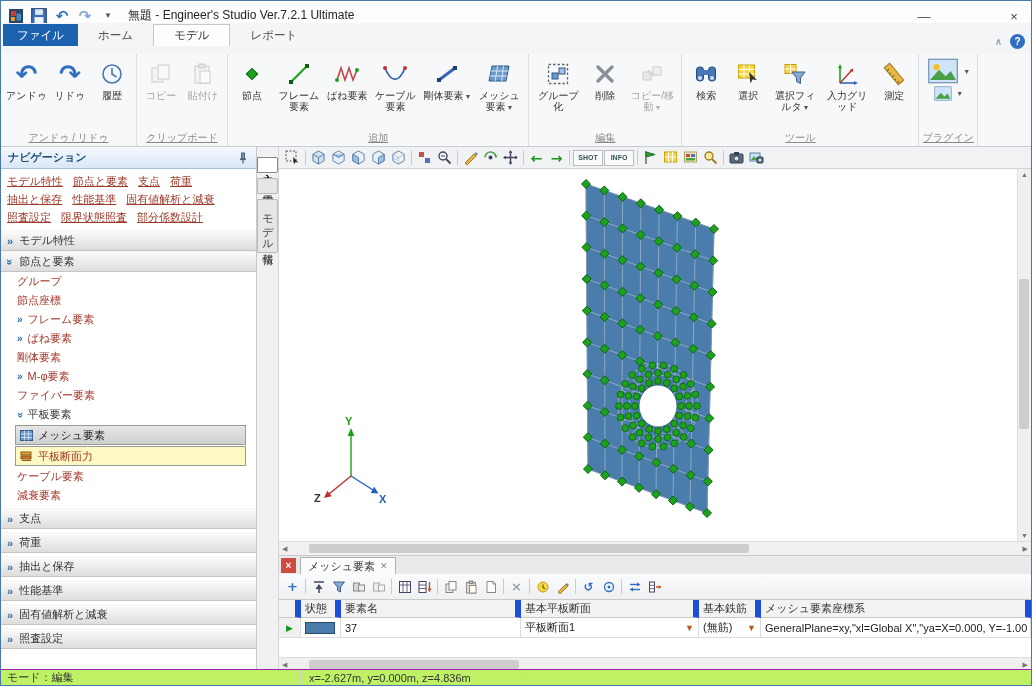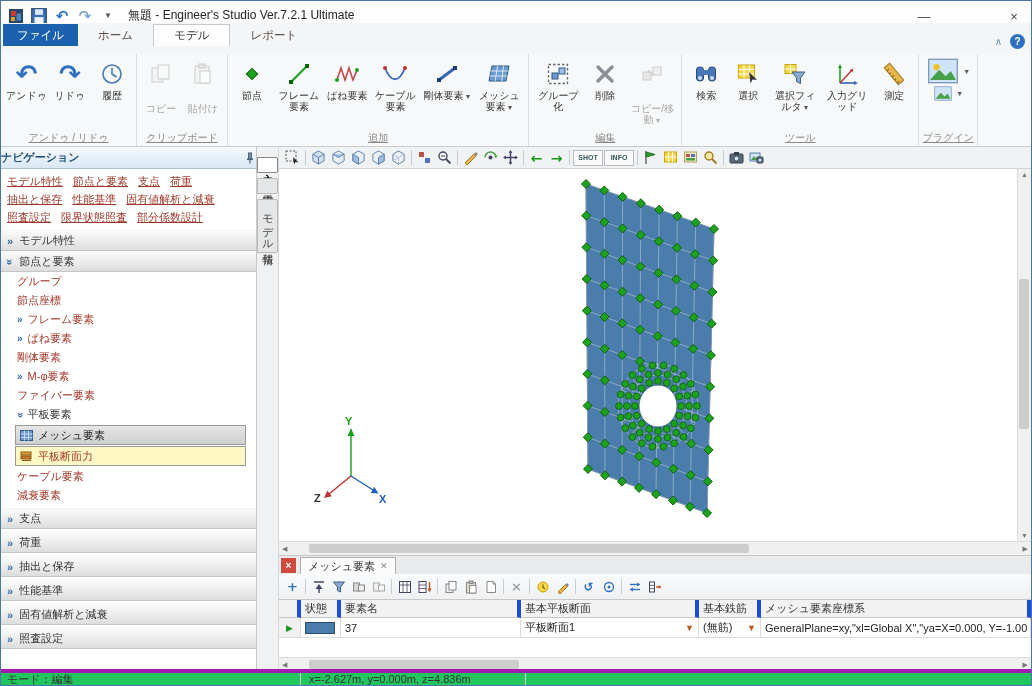--- a/index.html
+++ b/index.html
@@ -23,31 +23,31 @@
 .tab.active{background:#fdfdfd;border:1px solid #c8c8c8;border-bottom:none;color:#333;}
 .tabrow-right{position:absolute;right:6px;top:33px;display:flex;gap:8px;align-items:center;}
 .chev-up{color:#6a8ab0;font-size:10px;}
 .help-q{width:15px;height:15px;border-radius:50%;background:#2f6fc0;color:#fff;font-size:10px;font-weight:bold;display:flex;align-items:center;justify-content:center;}
 
 
 .ribbon{position:absolute;top:53px;left:0;right:0;height:93px;background:#f7f8f9;border-bottom:1px solid #c8ccd0;display:flex;}
 .rgroup{display:flex;flex-direction:column;border-right:1px solid #dcdee0;padding:2px 3px 0;}
 .rbtns{display:flex;flex:1;align-items:flex-start;}
 .rbtn{min-width:42px;max-width:52px;padding:2px 2px;display:flex;flex-direction:column;align-items:center;height:74px;}
-.rbtn.disabled{opacity:.45;gap:13px;}
+.rbtn.disabled{opacity:.45;}
 .ricon{height:32px;display:flex;align-items:center;justify-content:center;}
 .ricon svg{width:24px;height:24px;}
 .rlabel{font-size:10px;line-height:11px;text-align:center;color:#333;max-width:48px;}
 .rglabel{height:15px;text-align:center;color:#888;font-size:10px;line-height:14px;white-space:nowrap;text-decoration:underline;}
 .glyph-big{font-family:"DejaVu Sans",sans-serif;font-size:26px;line-height:28px;font-weight:bold;color:#2f6fc0;}
 .dd{color:#555;font-size:7px;margin-left:1px;}
 
 
 .navpanel{position:absolute;top:146px;left:0;width:256px;height:524px;background:#fff;border-right:1px solid #c8c8c8;overflow:hidden;}
-.nav-header{height:22px;background:linear-gradient(#f5f9fd,#d9e7f5);border-bottom:1px solid #a8c0d8;display:flex;align-items:center;padding:0 0;}
+.nav-header{height:22px;background:linear-gradient(#f5f9fd,#d9e7f5);border-bottom:1px solid #a8c0d8;display:flex;align-items:center;padding:0 7px;}
 .nav-title{font-weight:bold;color:#1f4e79;font-size:11px;flex:1;}
 .nav-links{padding:5px 6px;display:flex;flex-wrap:wrap;column-gap:10px;row-gap:3px;background:#fff;}
 .nav-link{color:#9e3a2a;text-decoration:underline;font-size:11px;white-space:nowrap;}
 .acc-h{height:21px;background:linear-gradient(#fbfbfb,#dddddd);border-top:1px solid #f4f4f4;border-bottom:1px solid #c6c6c6;display:flex;align-items:center;padding-left:6px;gap:6px;}
 .acc-h.gap{margin-top:3px;}
 .acc-label{color:#333;font-size:11px;}
 .chev{color:#2e6da8;font-weight:bold;font-size:11px;line-height:10px;}
 .chev.open{display:inline-block;transform:rotate(90deg);}
 .chev.small{font-size:10px;}
 .nav-item{height:19px;display:flex;align-items:center;padding-left:16px;gap:5px;color:#a3372a;font-size:11px;}
@@ -82,29 +82,29 @@
 .bpanel{height:116px;display:flex;flex-direction:column;background:#fff;border-top:1px solid #c8c8c8;}
 .btabrow{height:18px;background:#e8eaec;display:flex;align-items:flex-end;gap:4px;padding-left:2px;}
 .bclose{width:15px;height:15px;background:#cf4a3f;color:#fff;font-size:10px;font-weight:bold;display:flex;align-items:center;justify-content:center;margin-bottom:1px;}
 .btab{height:17px;background:#fbfbfb;border:1px solid #b0b0b0;border-bottom:none;display:flex;align-items:center;gap:5px;padding:0 7px;font-size:11px;color:#333;}
 .btab-x{color:#888;font-size:9px;}
 .btoolbar{height:26px;background:linear-gradient(#fafbfc,#eef0f2);border-bottom:1px solid #c8c8c8;display:flex;align-items:center;padding-left:4px;gap:1px;}
 .bi{width:19px;height:19px;display:flex;align-items:center;justify-content:center;}
 .bi svg{width:14px;height:14px;}
 .bi .g{font-family:"DejaVu Sans",sans-serif;font-weight:bold;font-size:13px;line-height:14px;}
 .tablegrid{display:grid;grid-template-columns:22px 40px 180px 178px 62px 1fr;}
-.th{height:18px;background:#f2f2f2;border-right:4px solid #1d4ed8;border-bottom:1px solid #c9c9c9;padding:0 4px;line-height:17px;font-size:11px;color:#333;overflow:hidden;white-space:nowrap;}
+.th{height:18px;background:#f2f2f2;border-right:6px solid #1d4ed8;border-bottom:1px solid #c9c9c9;padding:0 4px;line-height:17px;font-size:11px;color:#333;overflow:hidden;white-space:nowrap;}
 .td{height:20px;border-right:1px solid #dcdcdc;border-bottom:1px solid #dcdcdc;padding:0 4px;display:flex;align-items:center;font-size:11px;color:#222;overflow:hidden;white-space:nowrap;}
 .td.sel{background:#f0f0f0;color:#169616;justify-content:center;padding:0;font-size:9px;}
 .swatch{width:30px;height:12px;background:#4a7dab;border:1px solid #2a4a6a;}
 .ddown{margin-left:auto;color:#c05818;font-size:9px;}
 .bfiller{flex:1;background:#fff;}
 
 
-.statusbar{position:absolute;left:0;right:0;bottom:0;height:16px;background:#22c55e;border-top:4px solid #a21caf;display:flex;align-items:center;font-size:11px;color:#333;}
+.statusbar{position:absolute;left:0;right:0;bottom:0;height:16px;background:#bef264;border-top:1px solid #a21caf;display:flex;align-items:center;font-size:11px;color:#333;}
 .sb-mode{width:300px;padding-left:6px;border-right:1px solid #d0d0d0;height:100%;display:flex;align-items:center;}
 .sb-coords{padding-left:8px;border-right:1px solid #d0d0d0;height:100%;display:flex;align-items:center;width:225px;}
 </style>
 </head>
 <body>
 
 <div class="app">
 
   <div class="titlebar">
     <div class="qa-icon">

